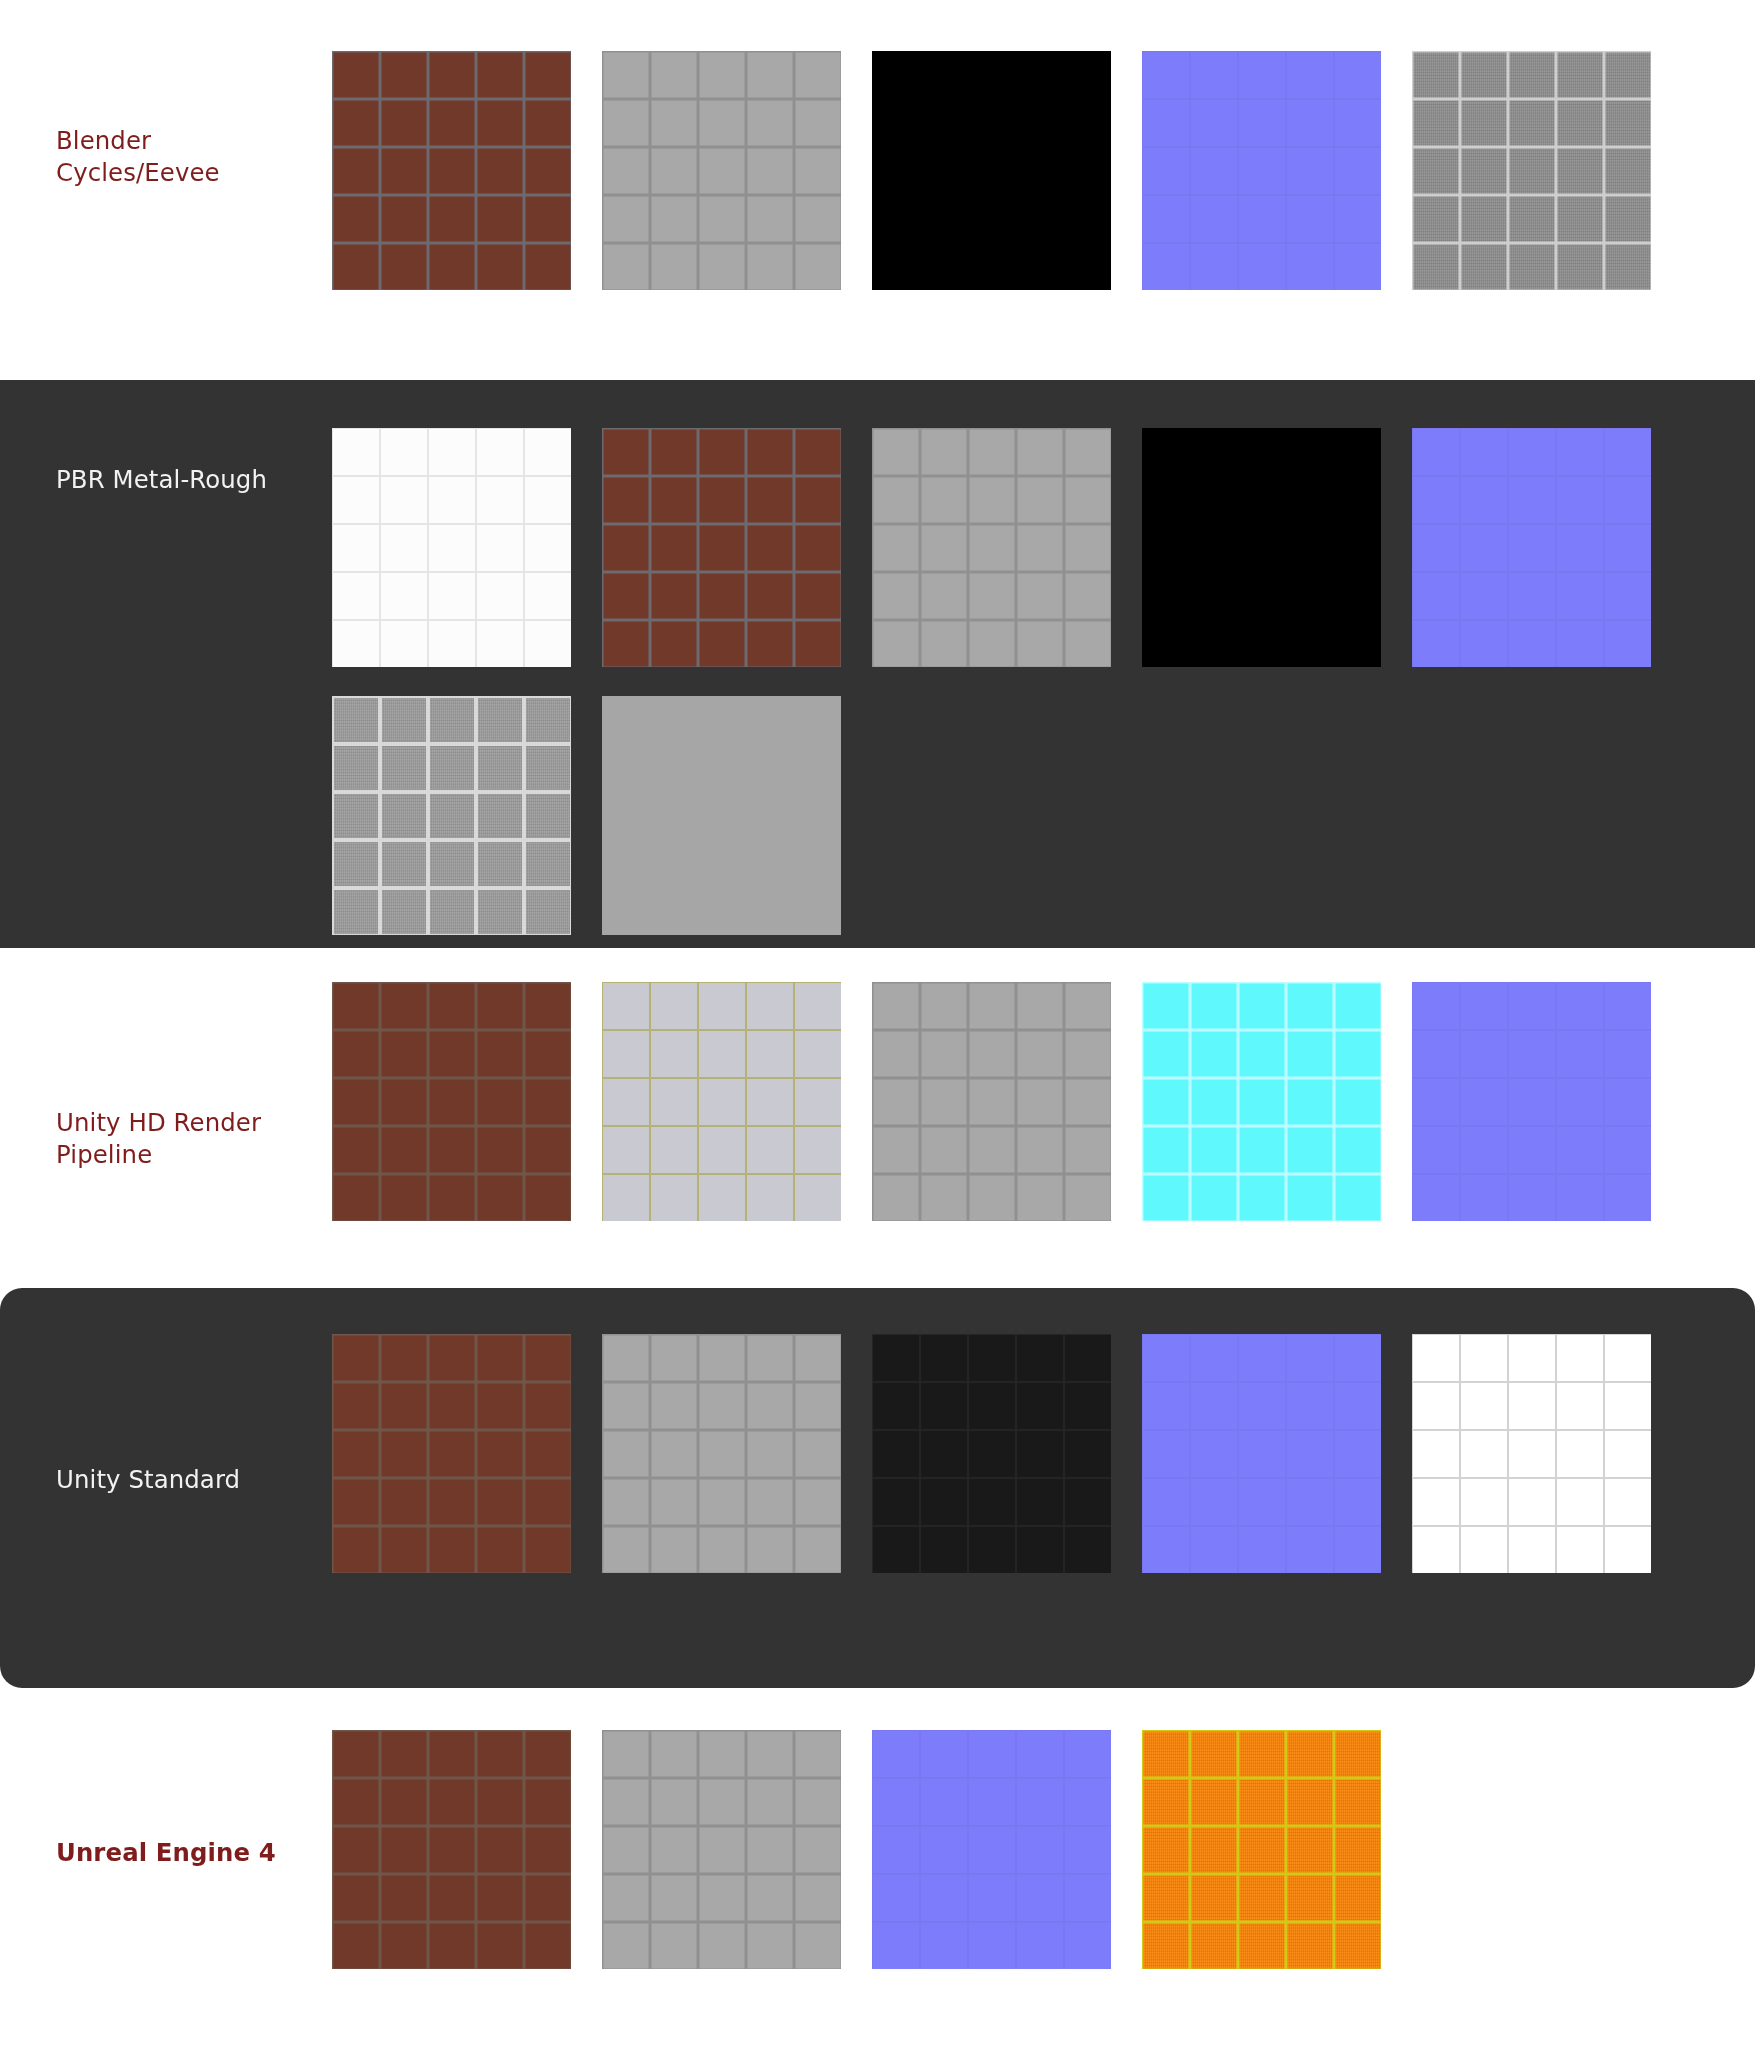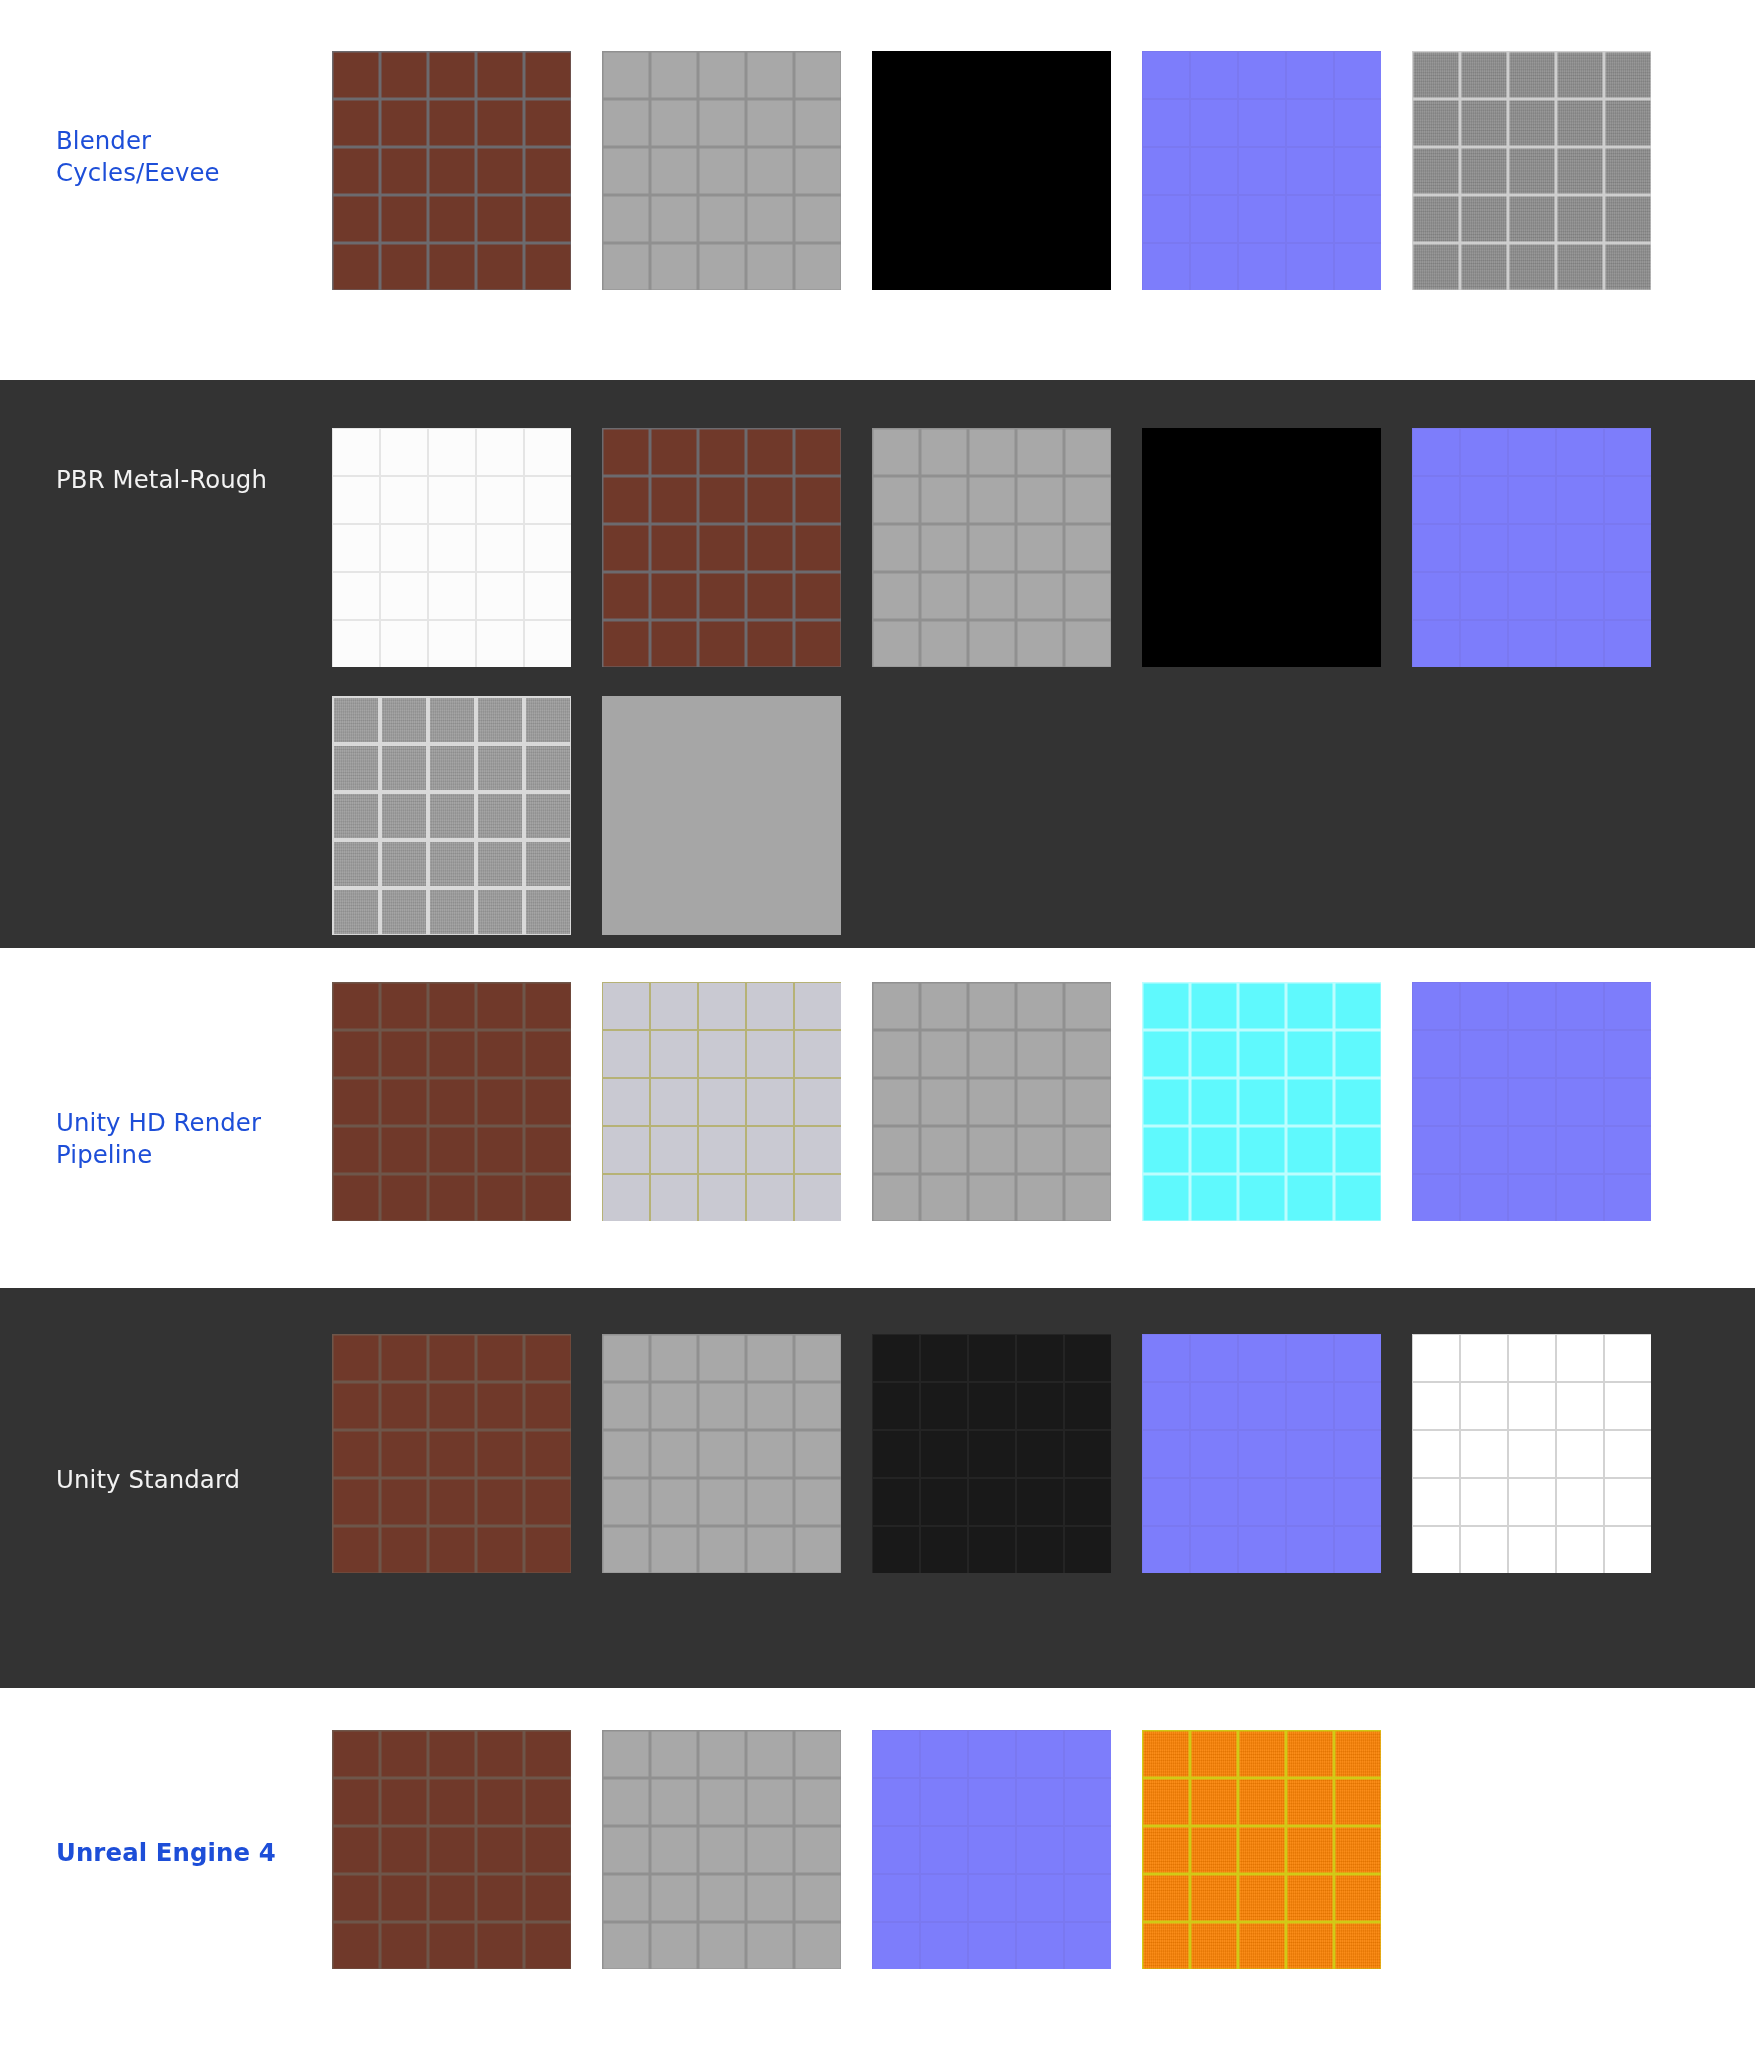--- a/index.html
+++ b/index.html
@@ -29,21 +29,21 @@
     width: 332px;
     flex: 0 0 332px;
     box-sizing: border-box;
     padding-left: 56px;
     padding-right: 9.8px;
     font-size: 24.4px;
     line-height: 1.32;
     letter-spacing: 0.1px;
     white-space: pre-line;
   }
-  .section.light .row-label { color: #1d4ed8; }
+  .section.light .row-label { color: #7f1d1d; }
   .section.dark  .row-label { color: #f2f2f2; }
 
   .swatch-area {
     flex: 1 1 auto;
     display: flex;
     flex-wrap: wrap;
     align-content: flex-start;
     gap: 29px 31px;
   }
 
@@ -134,21 +134,21 @@
           <div class="grid" style="background-image: linear-gradient(to right, rgb(142, 142, 142) 0px, rgb(142, 142, 142) 2.9px, rgba(0, 0, 0, 0) 2.9px, rgba(0, 0, 0, 0) 100%), linear-gradient(rgb(142, 142, 142) 0px, rgb(142, 142, 142) 2.9px, rgba(0, 0, 0, 0) 2.9px, rgba(0, 0, 0, 0) 100%); background-size: 48px 48px, 48px 48px; background-position: -1.5px -1.5px, -1.5px -1.5px; opacity: 0.9;"></div>
         </div>
         <div class="swatch nonoise" style="background: rgb(95, 249, 253);">
           <div class="grid" style="background-image: linear-gradient(to right, rgb(200, 254, 255) 0px, rgb(200, 254, 255) 2.9px, rgba(0, 0, 0, 0) 2.9px, rgba(0, 0, 0, 0) 100%), linear-gradient(rgb(200, 254, 255) 0px, rgb(200, 254, 255) 2.9px, rgba(0, 0, 0, 0) 2.9px, rgba(0, 0, 0, 0) 100%); background-size: 48px 48px, 48px 48px; background-position: -1.5px -1.5px, -1.5px -1.5px; opacity: 0.9;"></div>
         </div>
         <div class="swatch nonoise" style="background: rgb(125, 125, 251);">
           <div class="grid" style="background-image: linear-gradient(to right, rgb(122, 120, 239) 0px, rgb(122, 120, 239) 2px, rgba(0, 0, 0, 0) 2px, rgba(0, 0, 0, 0) 100%), linear-gradient(rgb(122, 120, 239) 0px, rgb(122, 120, 239) 2px, rgba(0, 0, 0, 0) 2px, rgba(0, 0, 0, 0) 100%); background-size: 48px 48px, 48px 48px; background-position: -1px -1px, -1px -1px; opacity: 0.9;"></div>
         </div>
       </div>
     </div>
-    <div class="section dark" style="height: 400px; padding-top: 46px;">
+    <div class="section dark" style="height: 400px; padding-top: 46px; border-radius: 22px;">
       <div class="row-label" style="position: relative; top: 130px;">Unity Standard</div>
       <div class="swatch-area">
         <div class="swatch nonoise" style="background: rgb(112, 57, 42);">
           <div class="grid" style="background-image: linear-gradient(to right, rgb(110, 90, 78) 0px, rgb(110, 90, 78) 2.9px, rgba(0, 0, 0, 0) 2.9px, rgba(0, 0, 0, 0) 100%), linear-gradient(rgb(110, 90, 78) 0px, rgb(110, 90, 78) 2.9px, rgba(0, 0, 0, 0) 2.9px, rgba(0, 0, 0, 0) 100%); background-size: 48px 48px, 48px 48px; background-position: -1.5px -1.5px, -1.5px -1.5px; opacity: 0.9;"></div>
         </div>
         <div class="swatch nonoise" style="background: rgb(168, 168, 168);">
           <div class="grid" style="background-image: linear-gradient(to right, rgb(142, 142, 142) 0px, rgb(142, 142, 142) 2.9px, rgba(0, 0, 0, 0) 2.9px, rgba(0, 0, 0, 0) 100%), linear-gradient(rgb(142, 142, 142) 0px, rgb(142, 142, 142) 2.9px, rgba(0, 0, 0, 0) 2.9px, rgba(0, 0, 0, 0) 100%); background-size: 48px 48px, 48px 48px; background-position: -1.5px -1.5px, -1.5px -1.5px; opacity: 0.9;"></div>
         </div>
         <div class="swatch nonoise" style="background: rgb(25, 25, 25);">
           <div class="grid" style="background-image: linear-gradient(to right, rgb(38, 38, 38) 0px, rgb(38, 38, 38) 2px, rgba(0, 0, 0, 0) 2px, rgba(0, 0, 0, 0) 100%), linear-gradient(rgb(38, 38, 38) 0px, rgb(38, 38, 38) 2px, rgba(0, 0, 0, 0) 2px, rgba(0, 0, 0, 0) 100%); background-size: 48px 48px, 48px 48px; background-position: -1px -1px, -1px -1px; opacity: 0.9;"></div>

